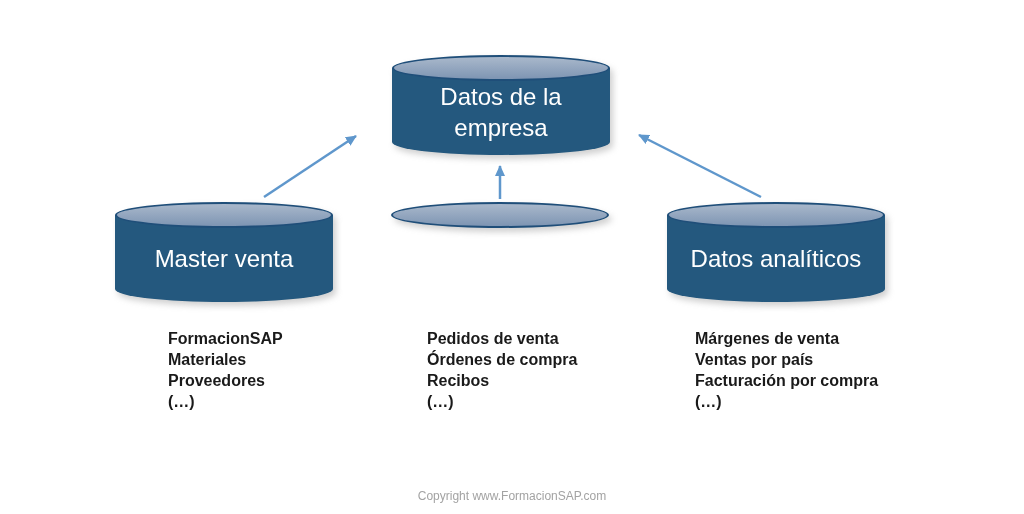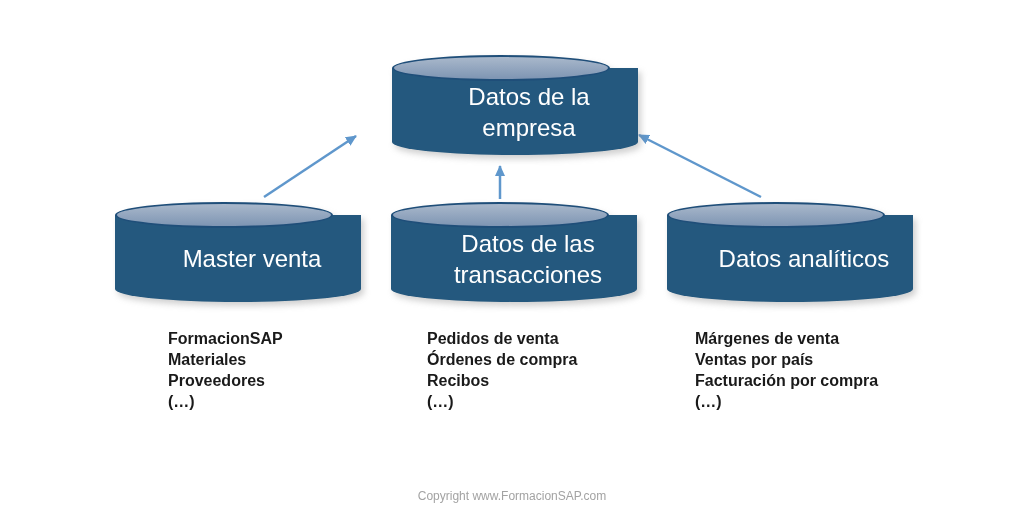--- a/index.html
+++ b/index.html
@@ -19,21 +19,21 @@
     border-radius:50%;box-sizing:border-box;
     background:linear-gradient(180deg,var(--cylinder-top-light,#a9b8cb) 0%,var(--cylinder-top-dark,#7e95b3) 100%);
     border:2px solid var(--cylinder-rim,#1f4e79);
     z-index:2;
   }
   .cyl-body{
     position:absolute;top:13px;left:0;width:218px;height:87px;
     background:var(--cylinder-body,#24587e);
     border-radius:0 0 50% 50% / 0 0 13px 13px;
     z-index:1;
-    display:flex;flex-direction:column;align-items:center;justify-content:center;padding-left:28px;
+    display:flex;flex-direction:column;align-items:center;justify-content:center;
   }
   .cyl-label{color:var(--label-text,#ffffff);font-size:24px;line-height:31px;text-align:center;width:100%;}
   
   .item-list{position:absolute;top:328px;color:var(--list-text,#1a1a1a);
              font-size:16px;font-weight:700;line-height:21px;}
   
   .copyright{
     position:absolute;left:0;right:0;top:489px;text-align:center;
     font-size:12px;color:var(--copyright-text,#a3a3a3);
   }
@@ -81,26 +81,20 @@
   <div class="cyl" style="left:115px;top:202px">
     <div class="cyl-body">
       <div class="cyl-label">
         <div>Master venta</div>
       </div>
     </div>
     <div class="cyl-top"></div>
   </div>
 
   <div class="cyl" style="left:391px;top:202px">
-    <div class="cyl-body">
-      <div class="cyl-label">
-        <div>Datos de las</div>
-        <div>transacciones</div>
-      </div>
-    </div>
     <div class="cyl-top"></div>
   </div>
 
   <div class="cyl" style="left:667px;top:202px">
     <div class="cyl-body">
       <div class="cyl-label">
         <div>Datos analíticos</div>
       </div>
     </div>
     <div class="cyl-top"></div>

